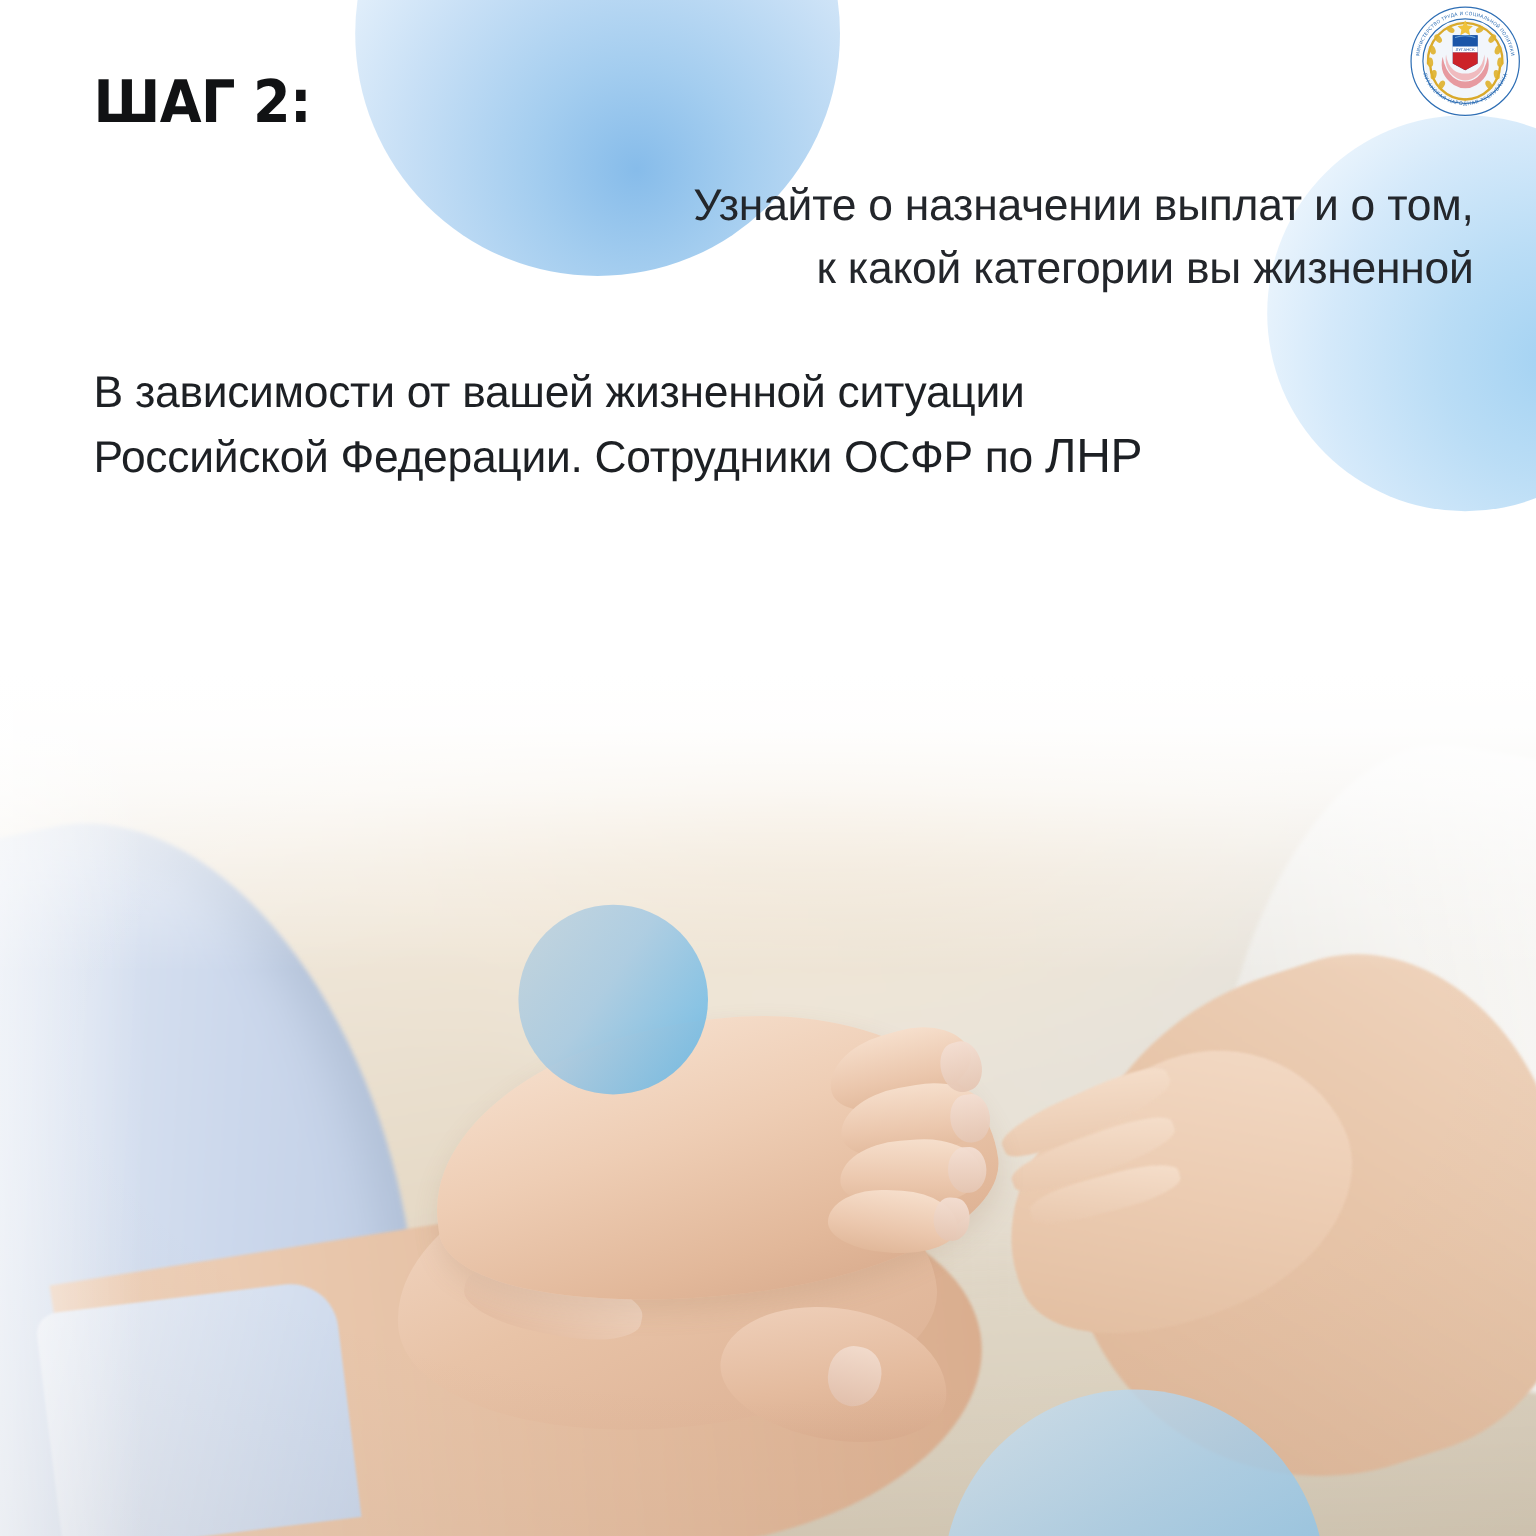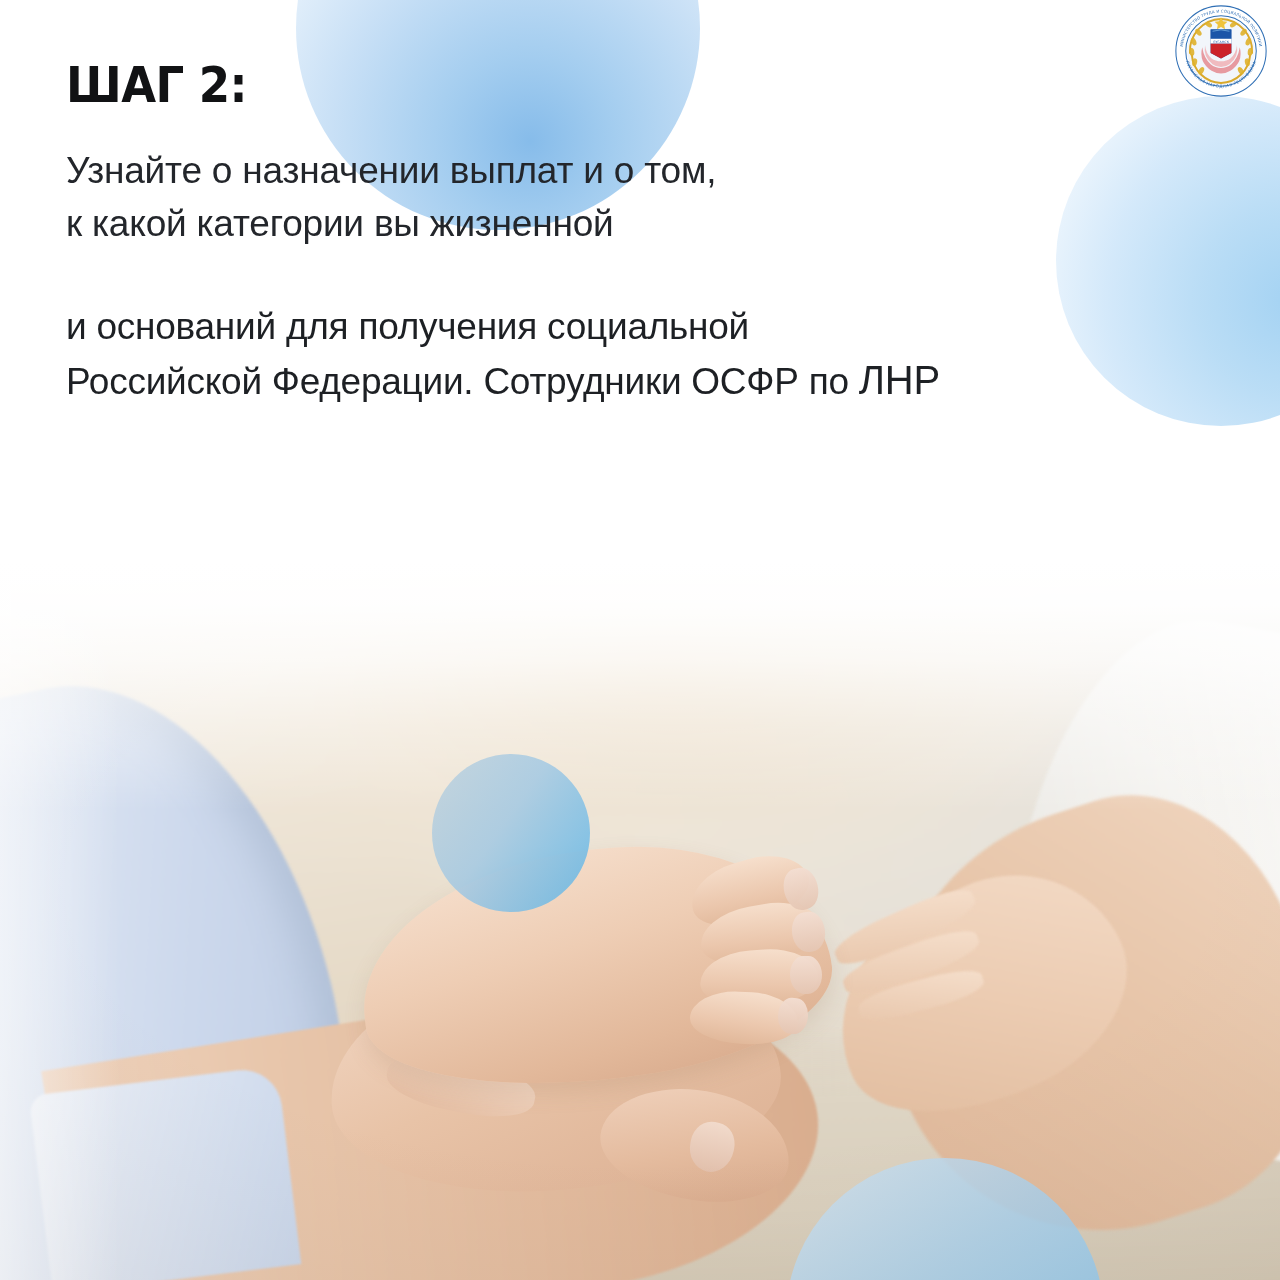--- a/index.html
+++ b/index.html
@@ -277,21 +277,21 @@
     right: 12px;
     top: 4px;
     width: 94px;
     height: 94px;
   }
   .emblem svg { display: block; width: 94px; height: 94px; }
 
   
   .content {
     position: absolute;
-    left: 66px;
+    left: 78px;
     top: 0;
     width: 1150px;
     z-index: 5;
   }
   .step-title {
     margin: 0;
     padding-top: 60px;
     font-family: "DejaVu Sans", "Liberation Sans", sans-serif;
     font-size: 49px;
     font-weight: 900;
@@ -302,20 +302,21 @@
     transform-origin: left center;
   }
   .lede {
     margin: 0;
     padding-top: 31px;
     font-size: 37px;
     font-weight: 400;
     color: #23262b;
     line-height: 1.44;
     letter-spacing: -0.2px;
+    text-align: right;
   }
   .body-copy {
     margin: 0;
     padding-top: 52px;
     font-size: 37px;
     font-weight: 400;
     color: #1d2024;
     line-height: 1.36;
     letter-spacing: -0.25px;
     max-width: 1160px;
@@ -426,18 +427,18 @@
   <div class="content">
 
     <h1 class="step-title">ШАГ 2:</h1>
 
     <p class="lede">
       <span class="ln">Узнайте о назначении выплат и о том,</span>
       <span class="ln">к какой категории вы жизненной</span>
     </p>
 
     <p class="body-copy">
-      <span class="ln">и оснований для получения социальной</span>
+      <span class="ln">В зависимости от вашей жизненной ситуации</span>
       <span class="ln"><span>Российской Федерации. Сотрудники ОСФР по </span><span class="big-abbr">ЛНР</span></span>
     </p>
 
   </div>
 </div>
 
 </body></html>

